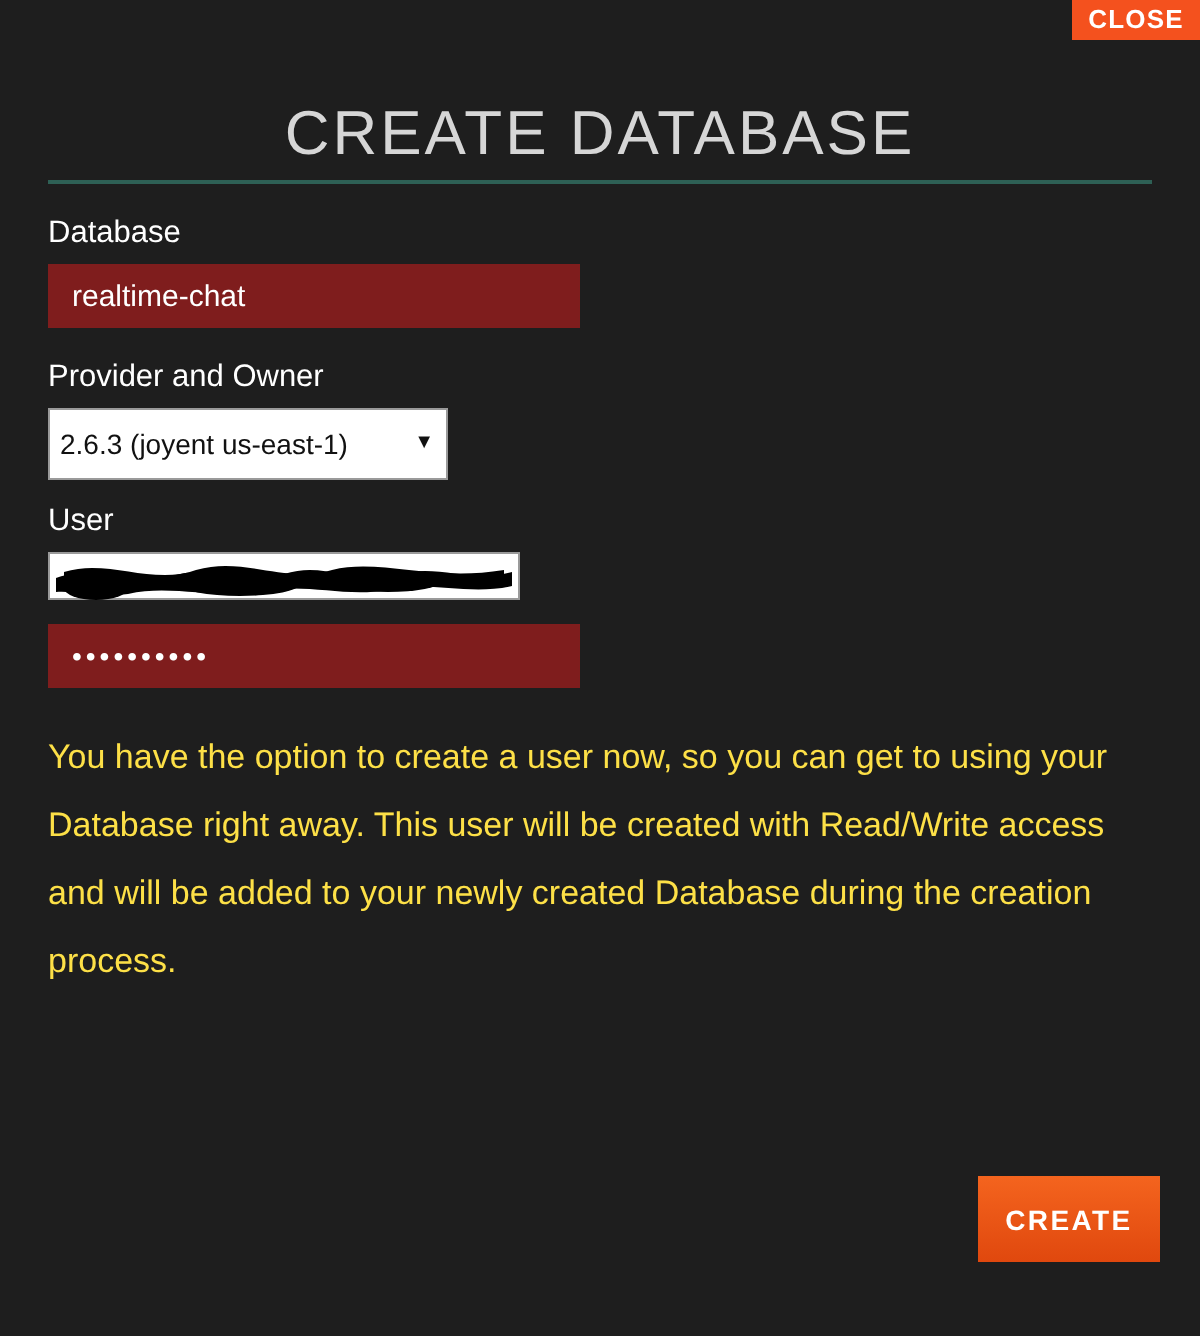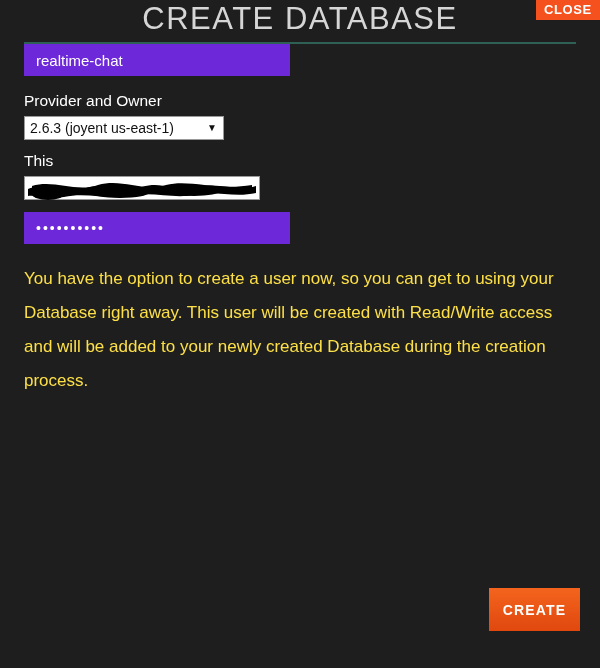--- a/index.html
+++ b/index.html
@@ -42,20 +42,21 @@
     left: 0;
     top: 0;
     width: 600px;
     height: 668px;
     box-sizing: border-box;
     padding: 0 24px;
   }
 
   .title {
     margin: 0;
+    padding-top: 48px;
     text-align: center;
     color: #d6d6d6;
     font-size: 31px;
     font-weight: normal;
     letter-spacing: 1.5px;
     line-height: 38px;
   }
 
   .title-rule {
     height: 2px;
@@ -73,21 +74,21 @@
     margin-bottom: 6px;
   }
   .field-label.tight { margin-top: 11px; }
 
   
   .input-gray {
     display: block;
     box-sizing: border-box;
     width: 266px;
     height: 32px;
-    background: #6d28d9;
+    background: #7f1d1d;
     border: none;
     outline: none;
     color: #ffffff;
     font-size: 15px;
     font-family: "Liberation Sans", sans-serif;
     padding: 0 0 0 12px;
     margin: 0;
   }
   .input-gray::placeholder { color: #e0e0e0; }
 
@@ -98,21 +99,21 @@
   }
 
   
   .select-wrap {
     position: relative;
     display: inline-block;
   }
   select.provider-select {
     box-sizing: border-box;
     width: 200px;
-    height: 24px;
+    height: 36px;
     background: #ffffff;
     color: #111111;
     border: 1px solid #9a9a9a;
     border-radius: 0;
     font-size: 14px;
     font-family: "Liberation Sans", sans-serif;
     padding: 1px 22px 1px 5px;
     margin: 0;
     -webkit-appearance: none;
     appearance: none;
@@ -193,33 +194,34 @@
 <body>
 
 <div class="dialog">
 
   <button class="close-btn">CLOSE</button>
 
   <h1 class="title">CREATE DATABASE</h1>
   <div class="title-rule"></div>
 
   
+  <div class="field-label">Database</div>
   <input class="input-gray" type="text" value="realtime-chat" style="">
 
   
   <div class="field-label">Provider and Owner</div>
   <div class="select-wrap">
     <select class="provider-select">
       <option>2.6.3 (joyent us-east-1)</option>
     </select>
     <span class="select-arrow">▼</span>
   </div>
 
   
-  <div class="field-label tight">This</div>
+  <div class="field-label tight">User</div>
   <div class="owner-wrap">
     <input class="input-white" type="text" value="" style="">
     <svg class="redaction" viewBox="0 0 236 24" preserveAspectRatio="none">
       <path d="M4 13 C 20 6, 40 20, 62 12 C 84 5, 96 19, 118 11
                C 140 4, 152 18, 176 11 C 196 6, 212 16, 232 10
                L 232 17 C 210 22, 190 14, 170 19 C 148 23, 128 15, 106 20
                C 84 24, 62 16, 40 21 C 24 23, 12 19, 4 20 Z" fill="#000000"></path>
       <path d="M8 10 C 30 3, 52 17, 74 9 C 98 2, 118 16, 142 9
                C 166 3, 192 15, 228 9 L 228 14 C 196 20, 168 10, 142 16
                C 116 21, 92 11, 68 17 C 44 22, 22 14, 8 17 Z" fill="#000000"></path>

